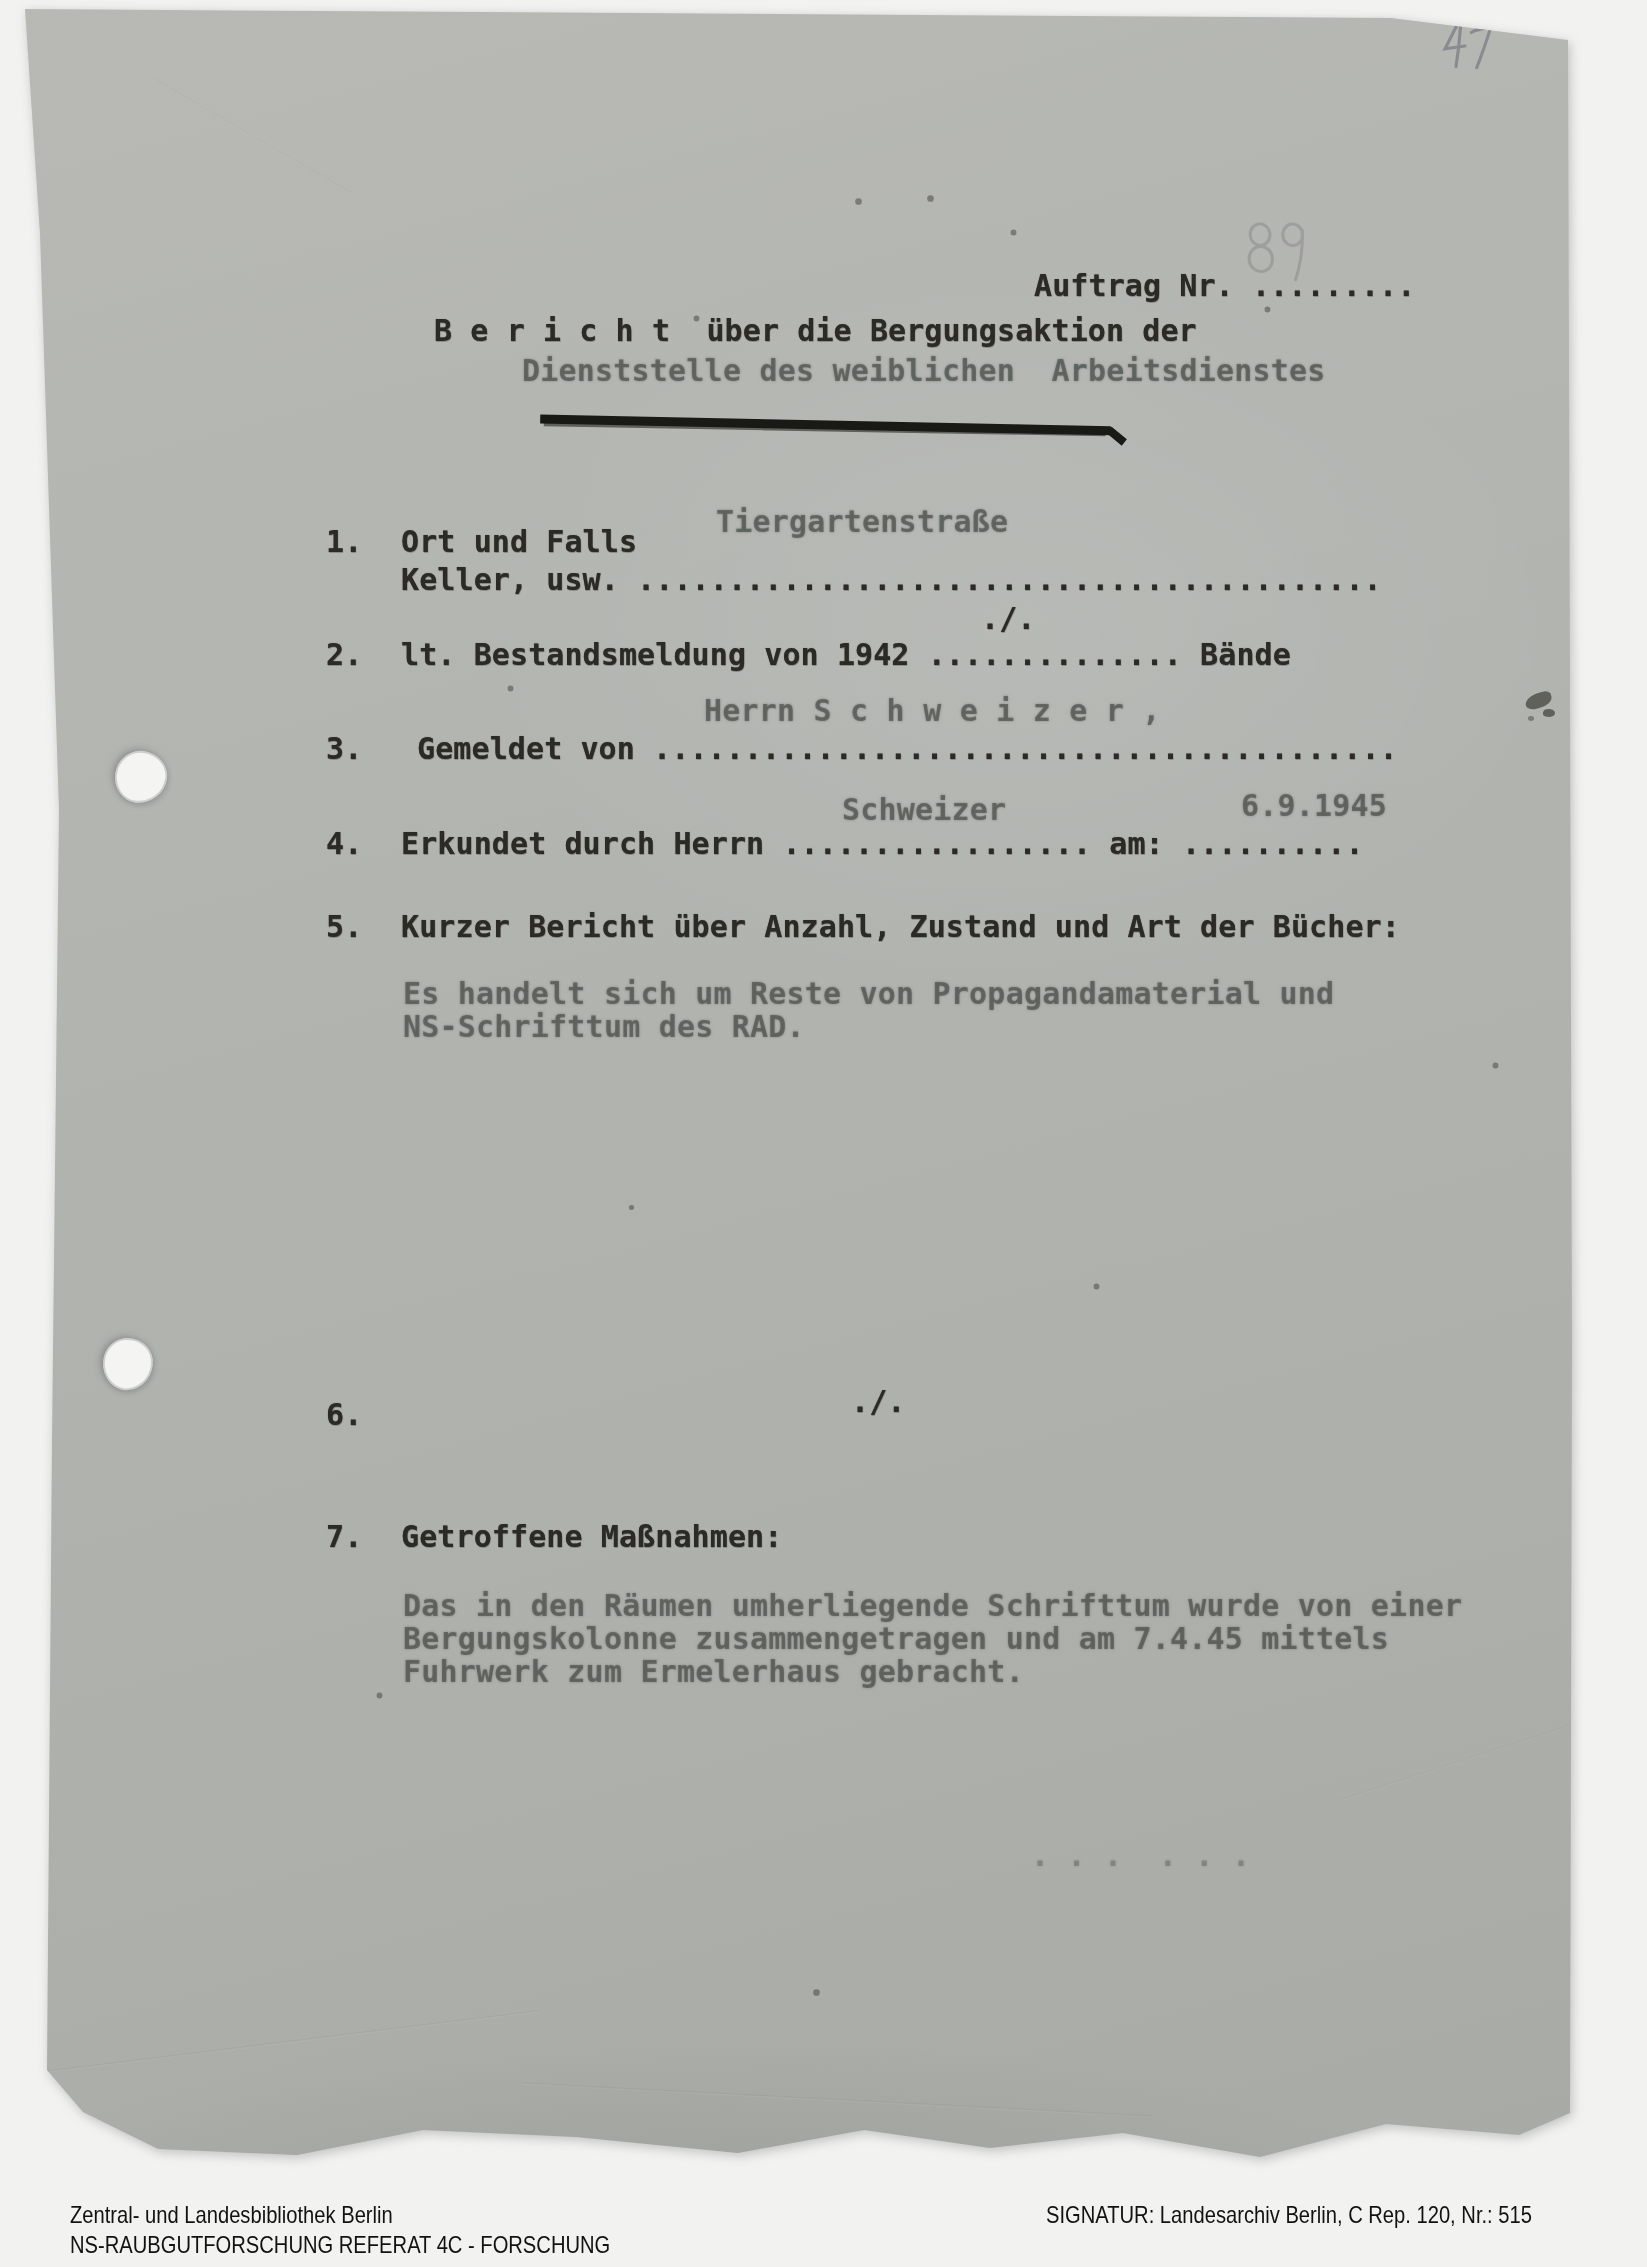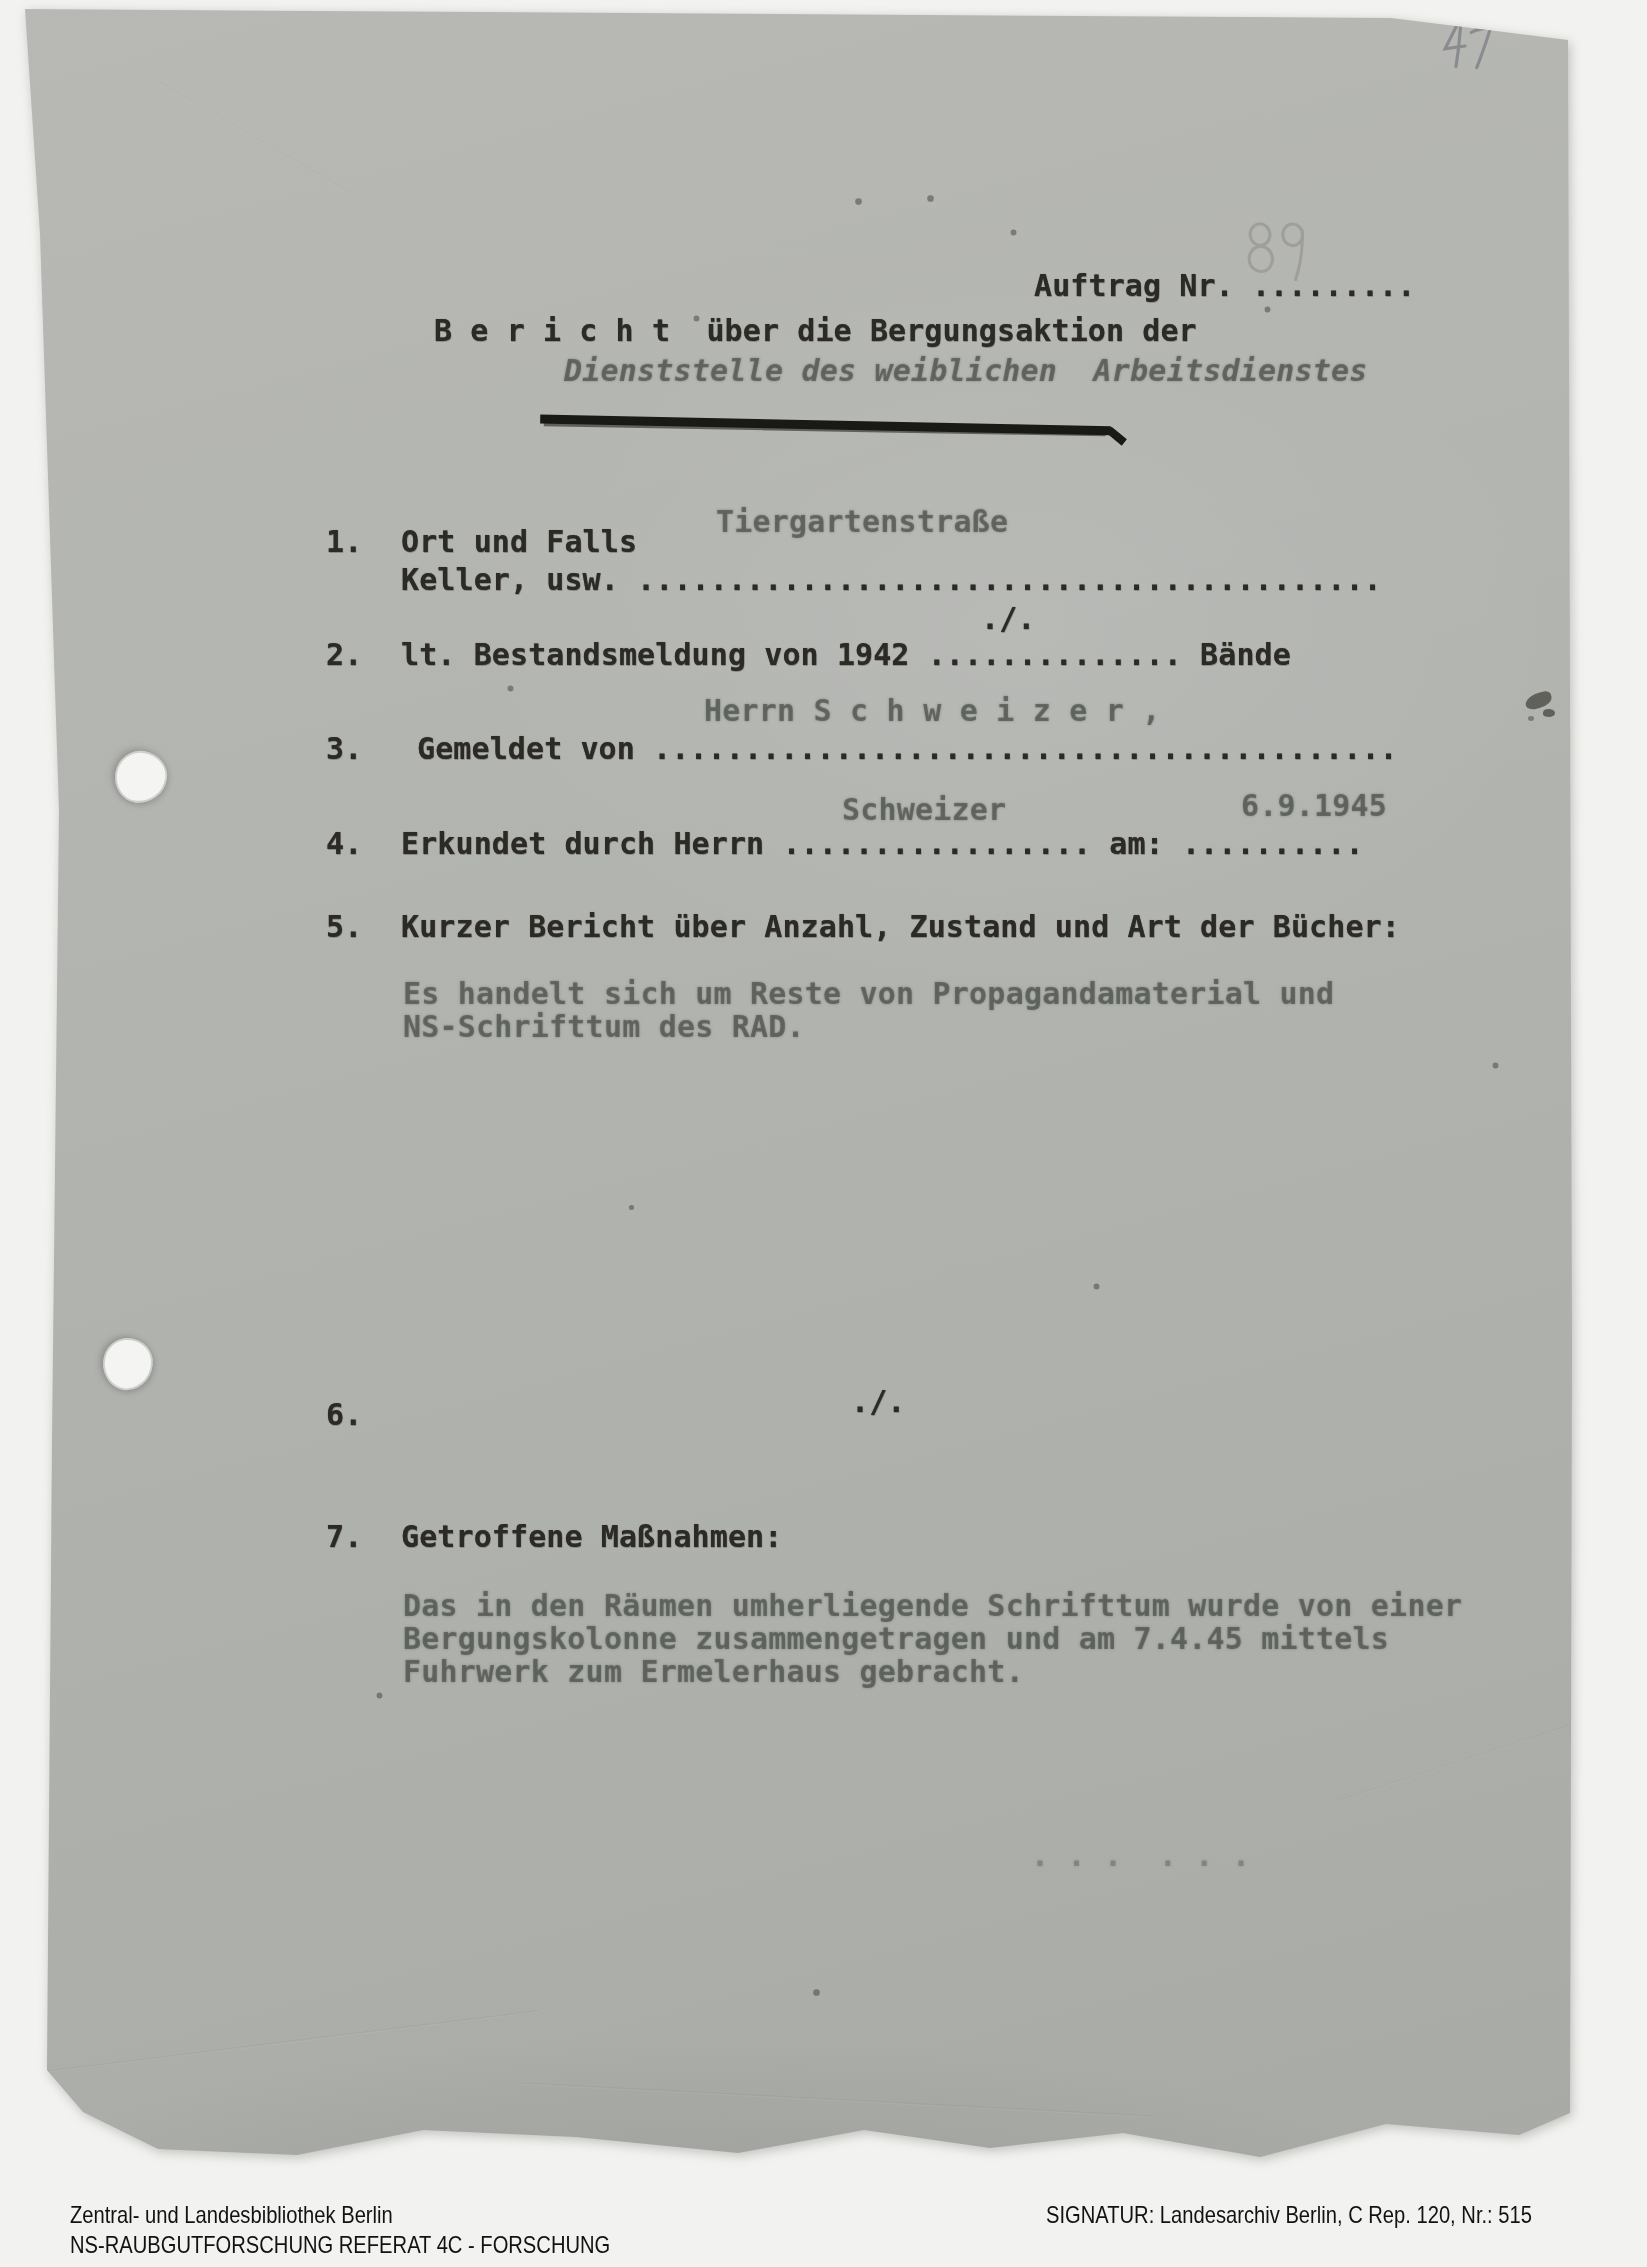--- a/index.html
+++ b/index.html
@@ -101,21 +101,21 @@
     <svg class="pencil-svg" style="left:1235px; top:209px; transform:rotate(-6deg);" width="90" height="86" viewBox="0 0 100 95" aria-label="89">
       <g fill="none" stroke="#9b9c98" stroke-width="3.4" stroke-linecap="round" opacity=".85">
         <ellipse cx="30" cy="26" rx="11" ry="12"></ellipse>
         <ellipse cx="28" cy="53" rx="13" ry="14"></ellipse>
         <ellipse cx="66" cy="30" rx="11" ry="12"></ellipse>
         <path d="M77,26 C76,44 72,62 64,80"></path>
       </g>
     </svg>
 
     <div class="typed" style="left:434px; top:313px;">B e r i c h t  über die Bergungsaktion der</div>
-    <div class="carbon" style="left:564px; top:353px;font-style:italic;">Dienststelle des weiblichen  Arbeitsdienstes</div>
+    <div class="carbon" style="left:522px; top:353px;">Dienststelle des weiblichen  Arbeitsdienstes</div>
     <svg class="pencil-svg" style="left:533px; top:410px;" width="630" height="47" viewBox="0 0 700 52">
       <g fill="none" stroke="#191915" stroke-linecap="butt">
         <path d="M8,10 C190,13 420,18 642,23" stroke-width="10"></path>
         <path d="M640,22 l17,14" stroke-width="9"></path>
         <path d="M12,16 C200,19 430,24 636,27" stroke-width="4" opacity=".55"></path>
       </g>
     </svg>
 
     <div class="carbon" style="left:716px; top:504px;">Tiergartenstraße</div>
     <div class="typed" style="left:326px; top:524px;">1.</div>

